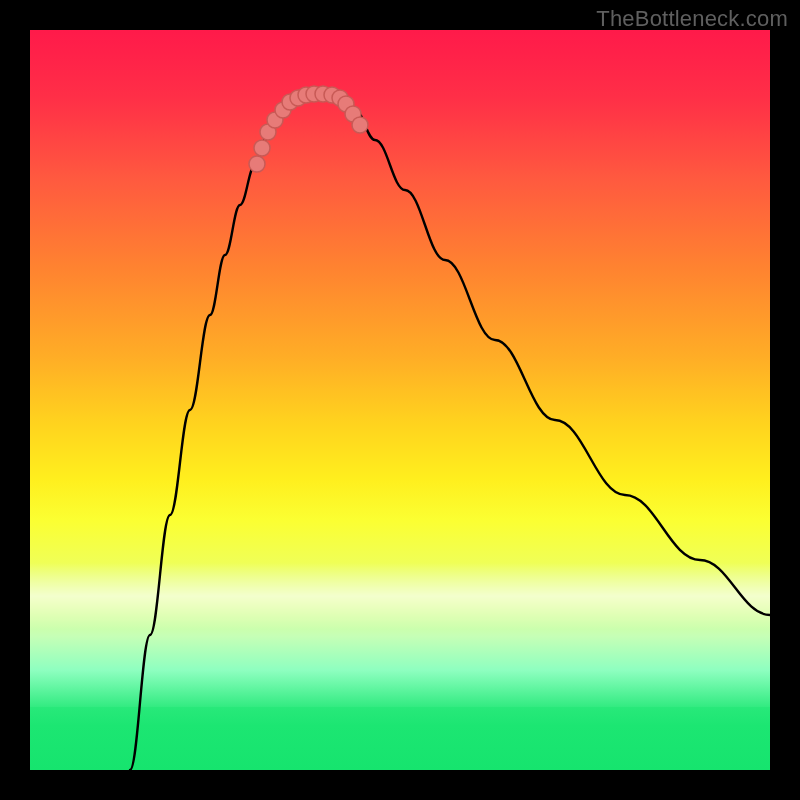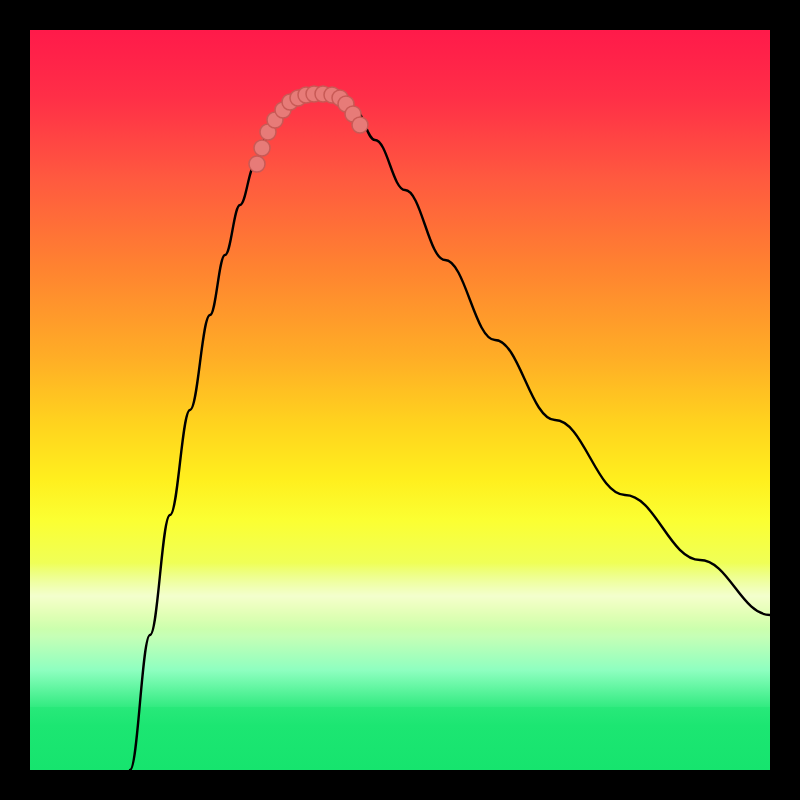--- a/index.html
+++ b/index.html
@@ -87,20 +87,21 @@
   }
   svg.curves {
     position: absolute;
     inset: 0;
   }
 </style>
 </head>
 <body>
 
 <div class="outer">
+  <div class="watermark">TheBottleneck.com</div>
 
   <div class="plot-area">
     <div class="grad">
       <div class="grad-top"></div>
       <div class="band-light"></div>
       <div class="grad-bottom"></div>
     </div>
 
     <svg class="curves" viewBox="0 0 740 740" preserveAspectRatio="none">
       <path id="path-left" fill="none" stroke="#000" stroke-width="2.4" stroke-linecap="round" d="M 100 740 C 108 740, 112 605, 120 605 C 128 605, 132 485, 140 485 C 148 485, 152 380, 160 380 C 168 380, 172 285, 180 285 C 186 285, 189 225, 195 225 C 201 225, 204 175, 210 175 C 216 175, 219 135, 225 135 C 229 135, 231 110, 235 110 C 239 110, 241 90, 245 90 C 249 90, 251 75, 255 75 C 257.8 75, 259.2 65, 262 65"></path>

